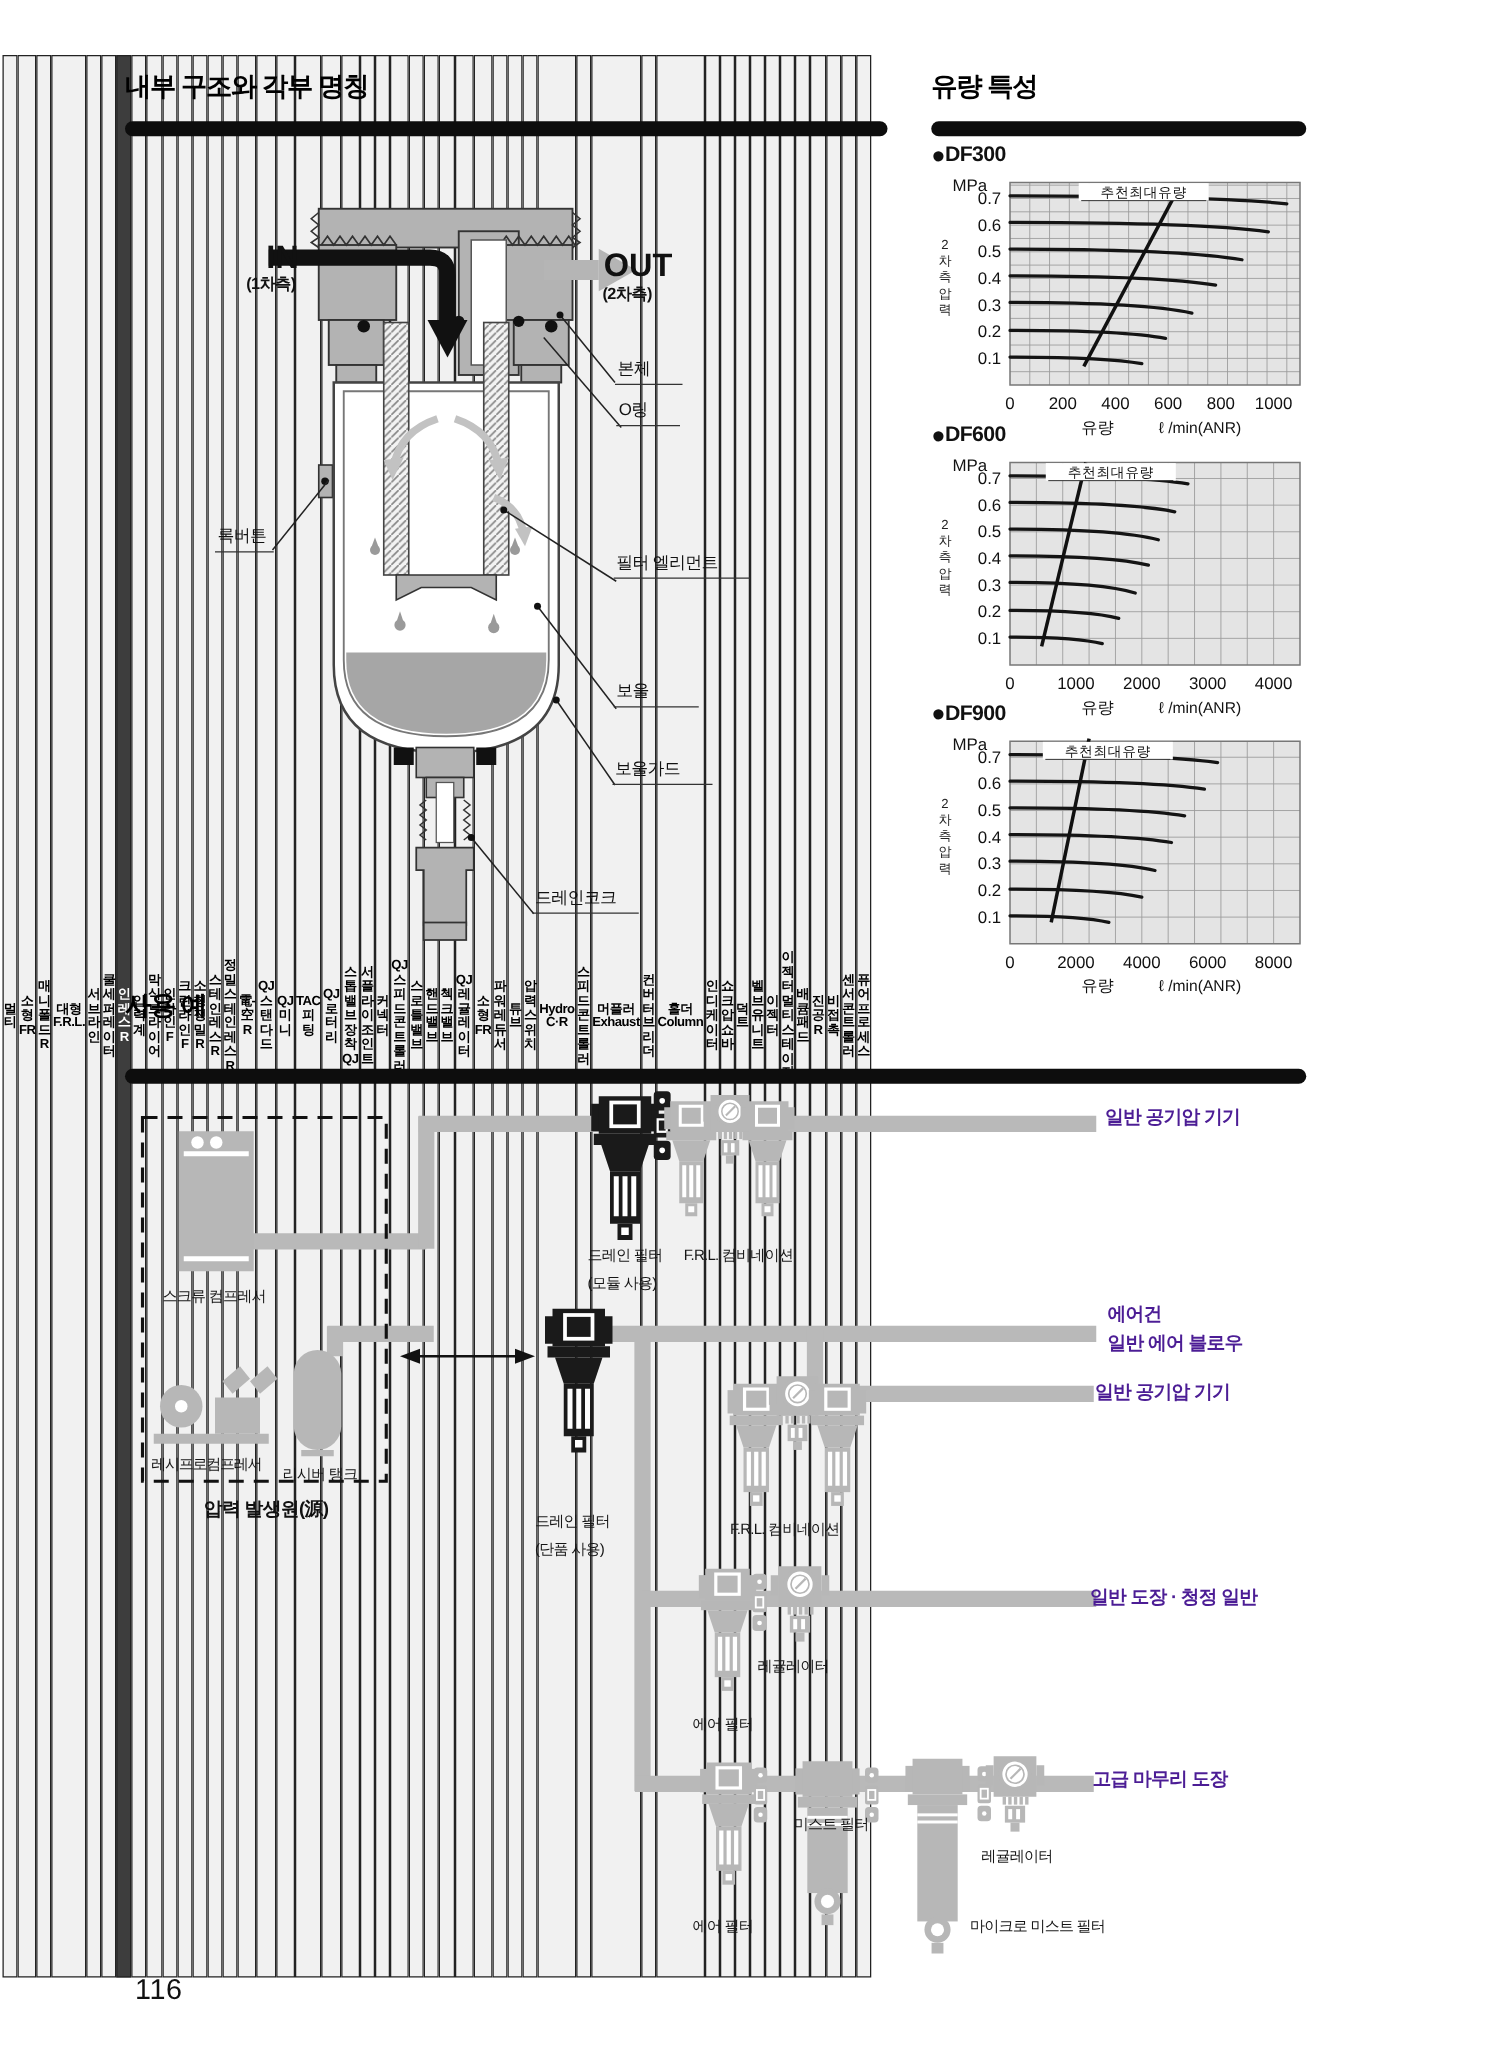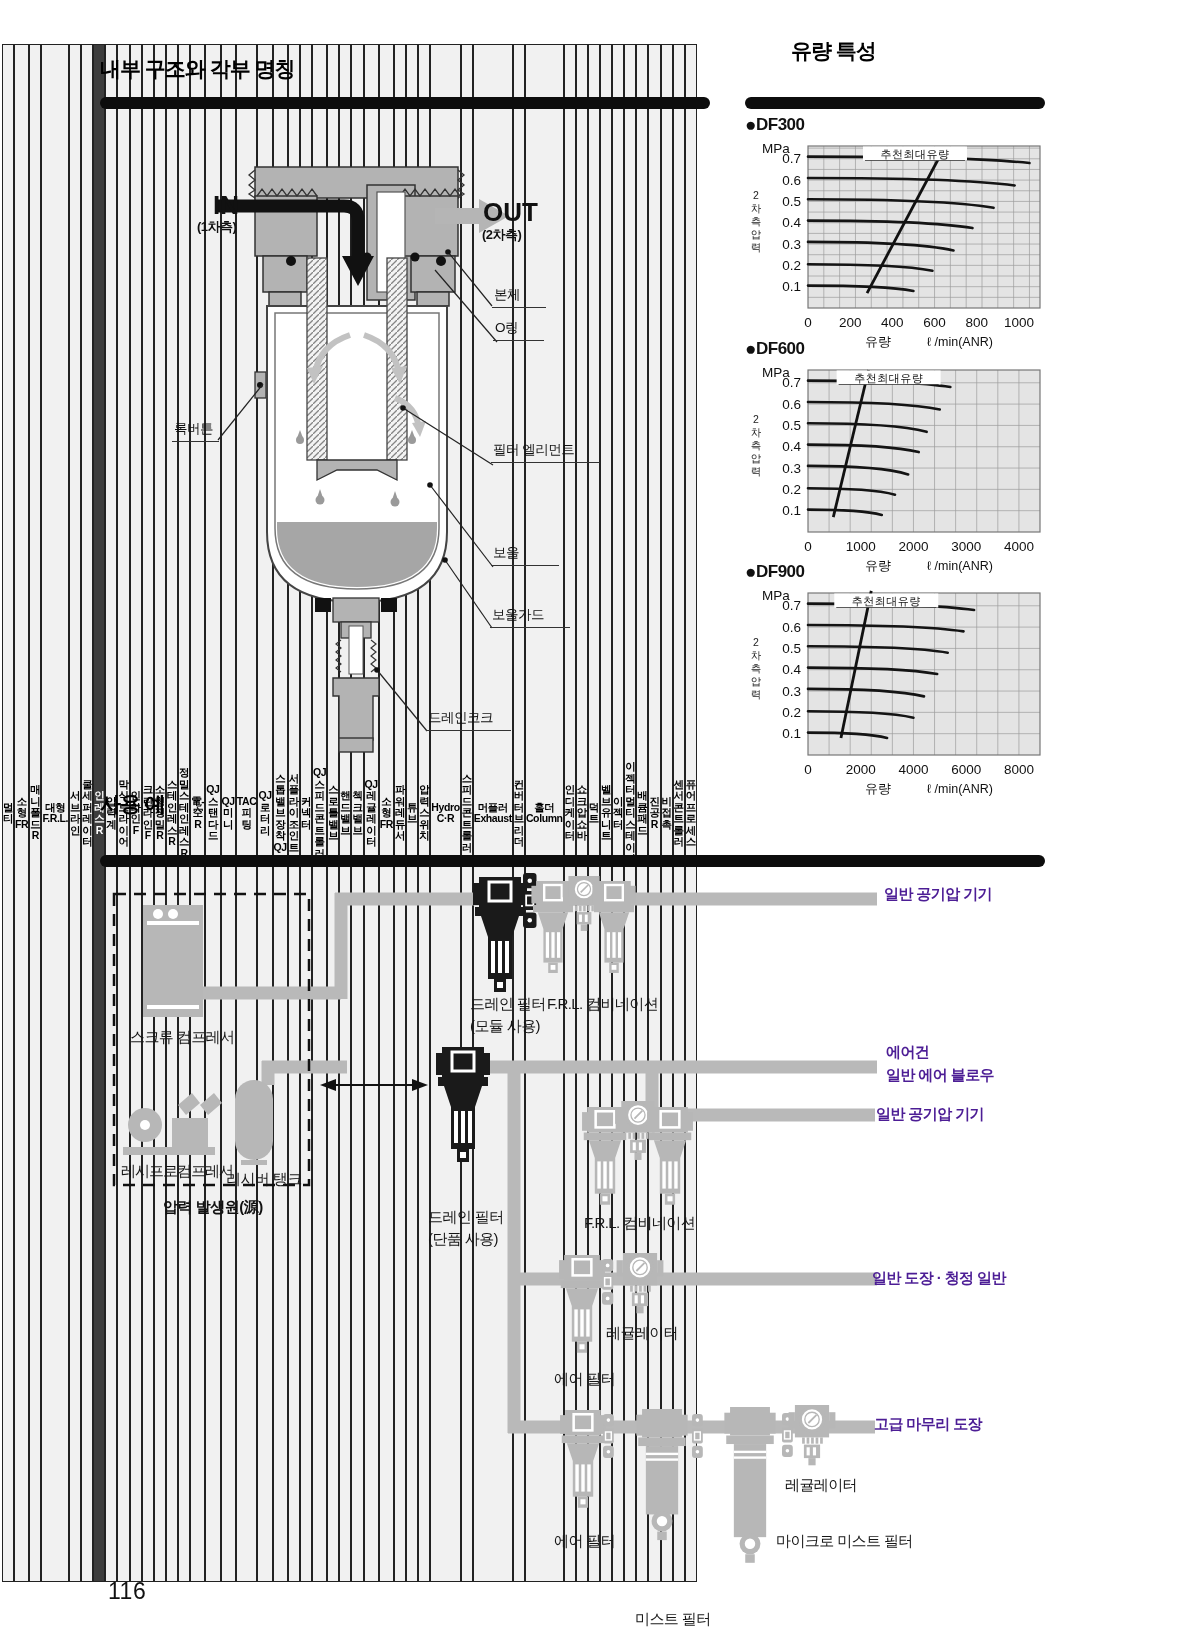--- a/index.html
+++ b/index.html
@@ -16,21 +16,21 @@
   .sec-title{position:absolute;font-size:21px;font-weight:bold;letter-spacing:-1px;color:#000;}
   .sec-bar{position:absolute;height:12px;background:#0d0d0d;border-radius:7px;}
   
   .chart-title{position:absolute;font-size:17px;font-weight:bold;letter-spacing:-0.5px;}
   .chart-title .bullet{font-size:19px;vertical-align:-1px;}
   
   .plabel{position:absolute;font-size:13.5px;color:#111;border-bottom:1.7px solid #333;
           padding:0 26px 3px 2px;letter-spacing:-0.5px;}
   .biglab{position:absolute;font-weight:bold;font-size:26px;letter-spacing:0;}
   .sublab{position:absolute;font-weight:bold;font-size:13px;letter-spacing:-0.5px;}
-  .ulabel{position:absolute;font-size:15px;letter-spacing:-0.6px;color:#161616;white-space:pre-line;line-height:22px;}
+  .ulabel{position:absolute;font-size:12px;letter-spacing:-0.6px;color:#161616;white-space:pre-line;line-height:22px;}
   .outlabel{position:absolute;font-size:15px;font-weight:600;letter-spacing:-0.6px;color:#4c1d95;white-space:pre-line;line-height:23px;}
   .srclabel{position:absolute;font-size:15px;font-weight:bold;letter-spacing:-0.5px;}
   .note{position:absolute;font-size:13.5px;line-height:27.5px;letter-spacing:-0.6px;color:#161616;
         white-space:pre-line;padding-left:1em;text-indent:-1em;width:430px;}
   .remark{position:absolute;font-size:13.5px;line-height:28px;letter-spacing:-0.6px;color:#161616;
         white-space:pre-line;padding-left:3.4em;text-indent:-3.4em;width:440px;}
   .pagenum{position:absolute;font-size:23px;letter-spacing:0.5px;color:#111;}
 </style>
 </head>
 <body>
@@ -111,21 +111,21 @@
       <div class="side-item">비접촉</div>
       <div class="side-item">센서
 콘트롤러</div>
       <div class="side-item">퓨어프로
 세스</div>
     </nav>
 
   <div class="sec-title" style="left:100px;top:55px;">내부 구조와 각부 명칭</div>
   <div class="sec-bar" style="left:100px;top:97px;width:610px;"></div>
 
-  <div class="sec-title" style="left:745px;top:37px;margin-left:46px;">유량 특성</div>
+  <div class="sec-title" style="left:745px;top:55px;">유량 특성</div>
   <div class="sec-bar" style="left:745px;top:97px;width:300px;"></div>
 
   <div class="sec-title" style="left:100px;top:790px;">사용 예</div>
   <div class="sec-bar" style="left:100px;top:855px;width:945px;"></div>
 
   <svg class="abs" style="left:115px;top:140px;" width="580" height="640" viewBox="0 0 580 640">
     <defs>
       <pattern id="hatch" width="6" height="6" patternUnits="userSpaceOnUse">
         <rect width="6" height="6" fill="#f3f3f3"></rect>
         <path d="M0,6 L6,0" stroke="#858585" stroke-width="1.3"></path>
@@ -714,21 +714,21 @@
 
   <div class="ulabel" style="left:470px;top:993px;">드레인 필터
 (모듈 사용)</div>
   <div class="ulabel" style="left:547px;top:993px;">F.R.L. 컴비네이션</div>
   <div class="ulabel" style="left:428px;top:1206px;">드레인 필터
 (단품 사용)</div>
   <div class="ulabel" style="left:584px;top:1212px;">F.R.L. 컴비네이션</div>
   <div class="ulabel" style="left:606px;top:1322px;">레귤레이터</div>
   <div class="ulabel" style="left:554px;top:1368px;">에어 필터</div>
   <div class="ulabel" style="left:554px;top:1530px;">에어 필터</div>
-  <div class="ulabel" style="left:635px;top:1608px;">미스트 필터</div>
+  <div class="ulabel" style="left:635px;top:1448px;">미스트 필터</div>
   <div class="ulabel" style="left:785px;top:1474px;">레귤레이터</div>
   <div class="ulabel" style="left:776px;top:1530px;">마이크로 미스트 필터</div>
 
   <div class="outlabel" style="left:884px;top:882px;">일반 공기압 기기</div>
   <div class="outlabel" style="left:886px;top:1040px;">에어건
 일반 에어 블로우</div>
   <div class="outlabel" style="left:876px;top:1102px;">일반 공기압 기기</div>
   <div class="outlabel" style="left:872px;top:1266px;">일반 도장 · 청정 일반</div>
   <div class="outlabel" style="left:874px;top:1412px;">고급 마무리 도장</div>
 

